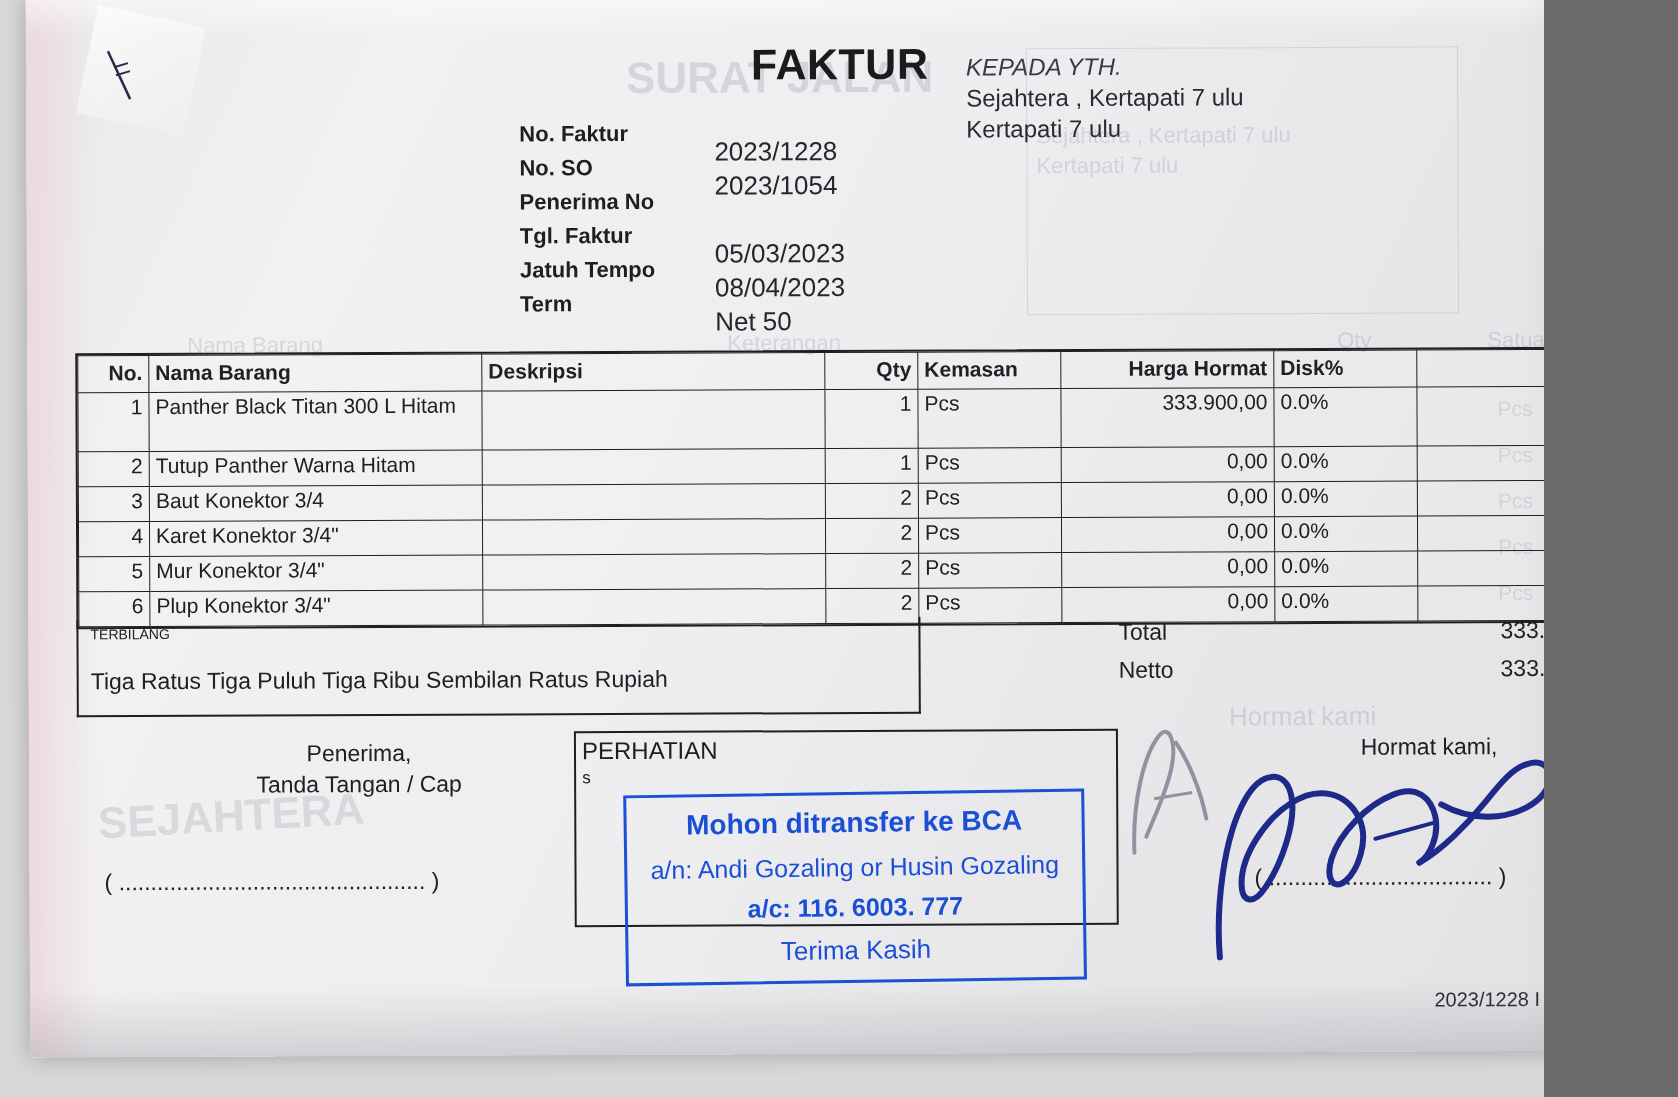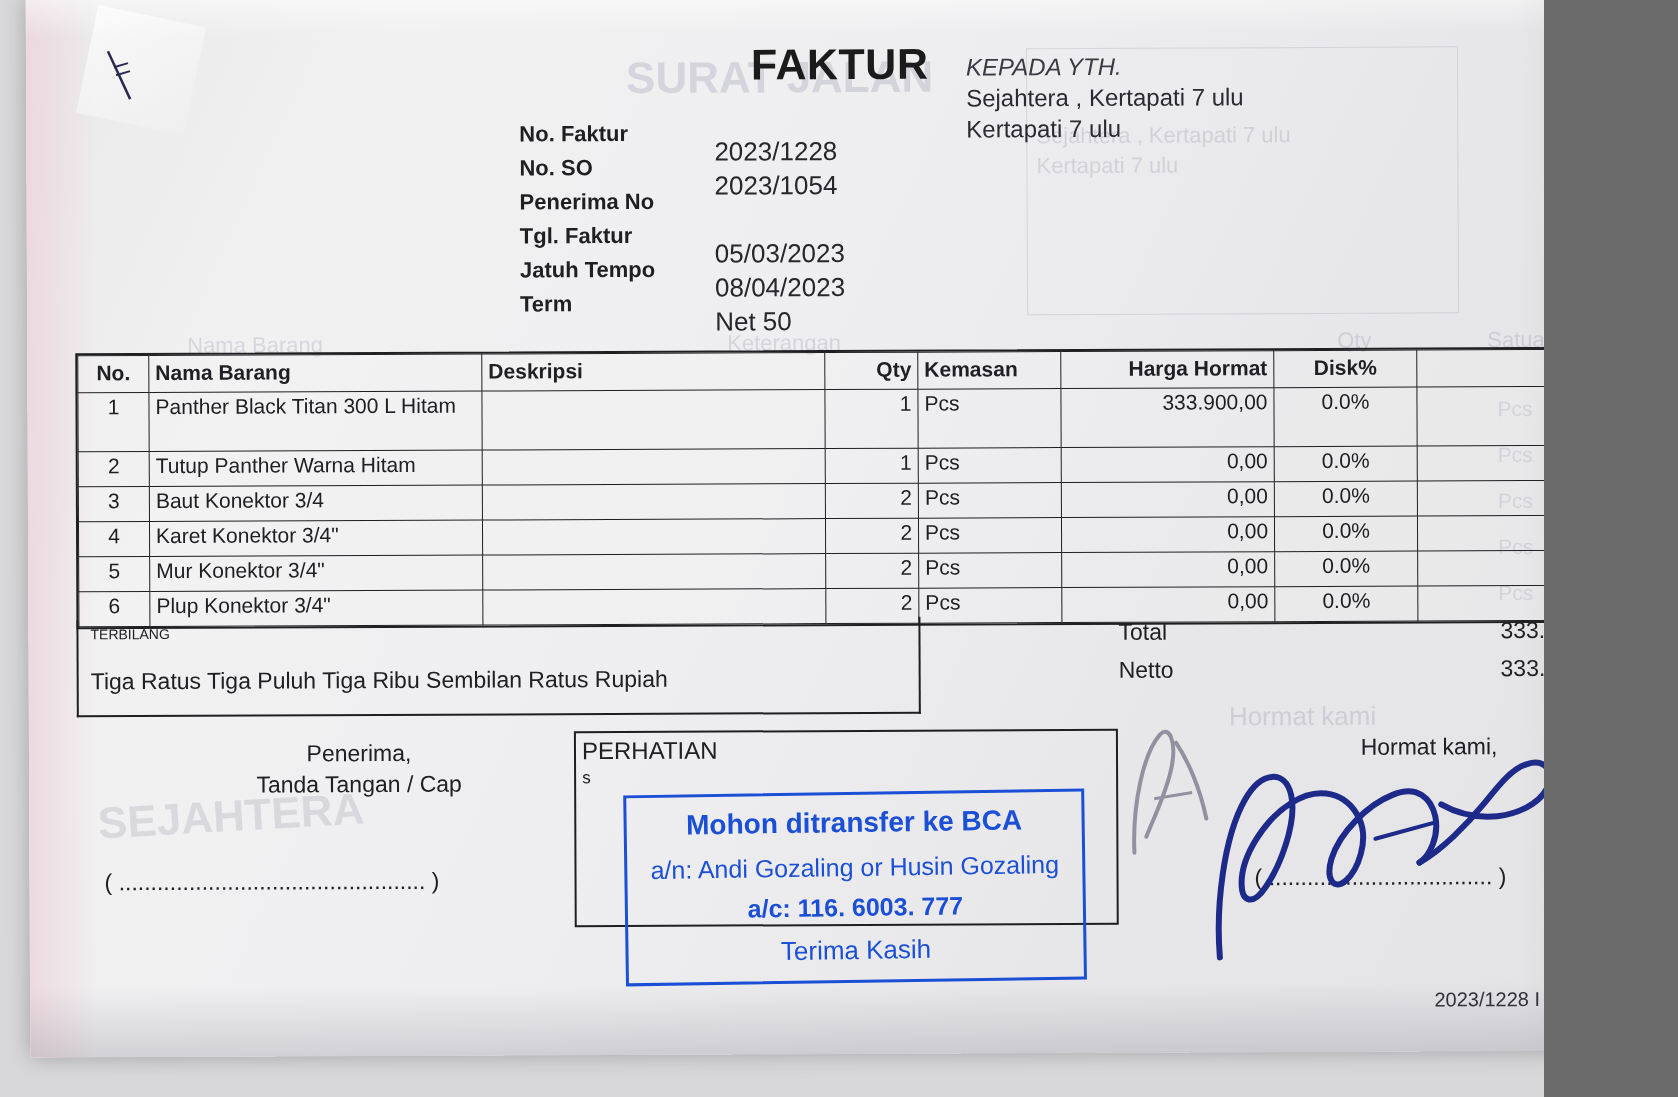--- a/index.html
+++ b/index.html
@@ -172,27 +172,27 @@
     padding: 2px 6px;
     vertical-align: top;
     font-weight: normal;
     background: transparent;
   }
   table.items th {
     font-weight: bold;
     padding: 5px 6px 7px 6px;
     white-space: nowrap;
   }
-  .c-no      { width: 58px; text-align: center; }
+  .c-no      { width: 58px; text-align: right; }
   .c-nama    { width: 320px; text-align: left; }
   .c-desk    { width: 330px; text-align: left; }
   .c-qty     { width: 80px; text-align: right; }
   .c-kem     { width: 130px; text-align: left; }
   .c-harga   { width: 200px; text-align: right; }
-  .c-disk    { width: 130px; text-align: center; }
+  .c-disk    { width: 130px; text-align: left; }
   .c-jml     { width: 225px; text-align: right; }
 
   .row-tall td { height: 54px; }
   .row td { height: 30px; }
 
   
   .terbilang {
     position: absolute;
     left: 48px;
     top: 623px;

